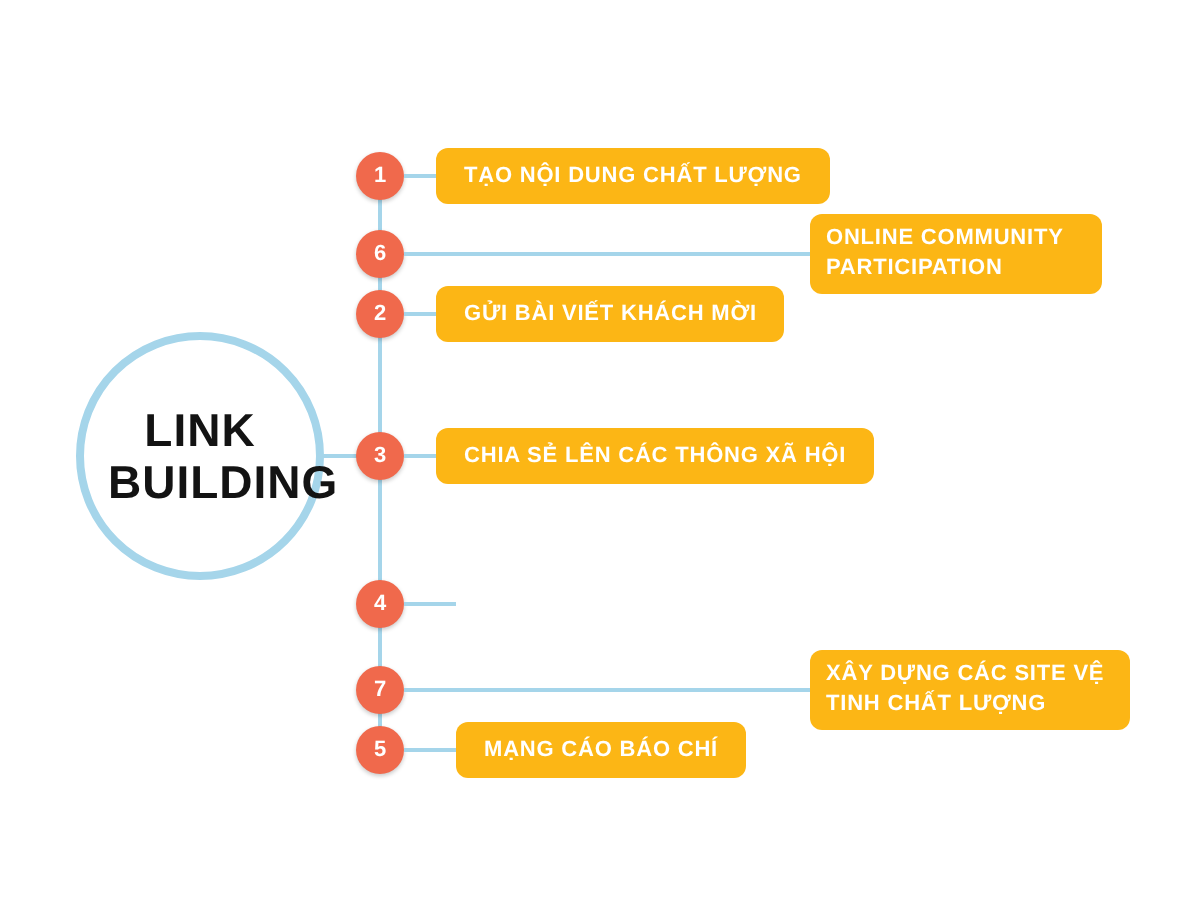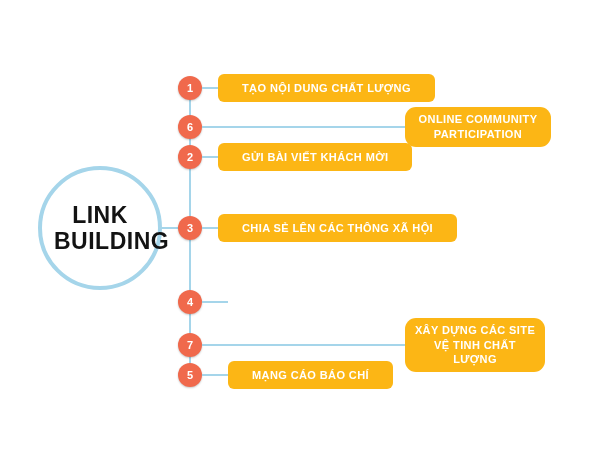--- a/index.html
+++ b/index.html
@@ -60,36 +60,36 @@
   .conn { flex: none; height: 2px; background: var(--line); }
   .box {
     background: var(--box);
     color: #ffffff;
     font-weight: bold;
     font-size: 11px;
     letter-spacing: 0.4px;
     border-radius: 6px;
     display: flex; align-items: center; justify-content: center;
   }
-  .box.single { height: 28px; padding: 0 24px; white-space: nowrap; }
-  .box.multi  { text-align: center; line-height: 1.35; padding: 5px 8px; border-radius: 11px; }
+  .box.single { height: 28px; padding: 0 14px; white-space: nowrap; }
+  .box.multi  { text-align: left; line-height: 1.35; padding: 5px 8px; }
 
   .item-1 { left: 178px; top: 74px;  height: 28px; }
   .item-6 { left: 178px; top: 108px; height: 38px; }
   .item-2 { left: 178px; top: 143px; height: 28px; }
   .item-3 { left: 178px; top: 214px; height: 28px; }
   .item-4 { left: 178px; top: 288px; height: 28px; }
   .item-7 { left: 178px; top: 325px; height: 40px; }
   .item-5 { left: 178px; top: 361px; height: 28px; }
 
   .item-1 .conn, .item-2 .conn, .item-3 .conn { width: 16px; }
   .item-4 .conn, .item-5 .conn { width: 26px; }
   .item-6 .conn, .item-7 .conn { width: 203px; }
   .item-6 .box { width: 146px; min-height: 38px; }
-  .item-7 .box { width: 140px; min-height: 40px; }
+  .item-7 .box { width: 160px; min-height: 40px; }
 </style>
 </head>
 <body>
 
 <div class="canvas">
 
   <div class="spine spine-vertical"></div>
   <div class="spine spine-hub"></div>
 
   <div class="hub">

